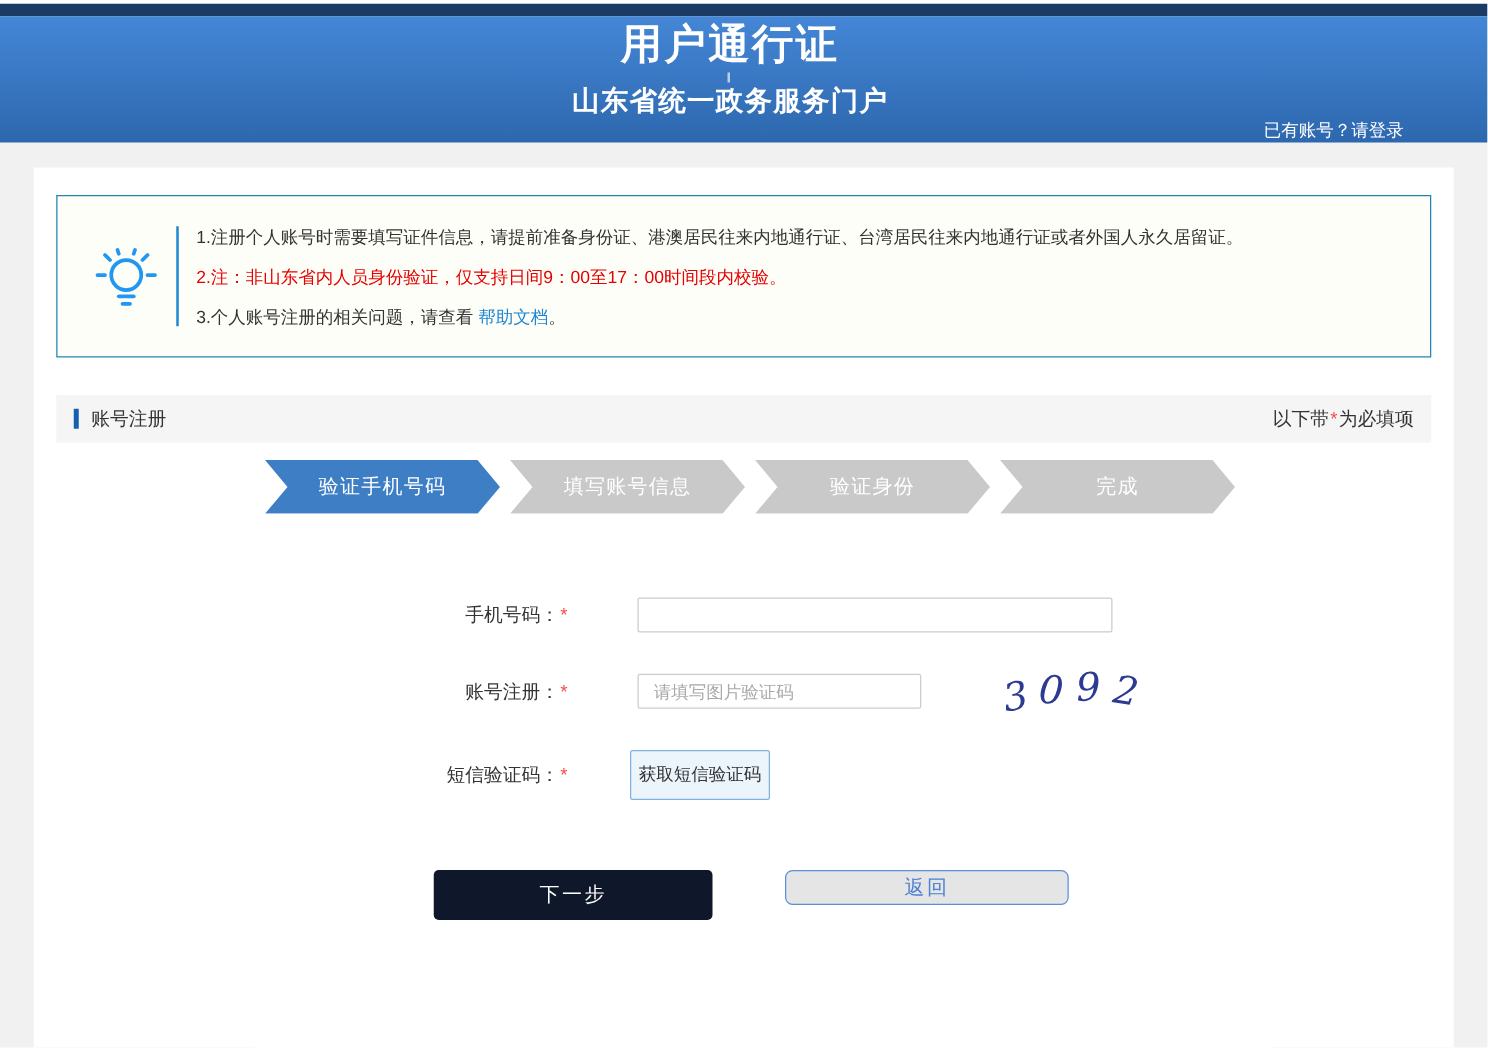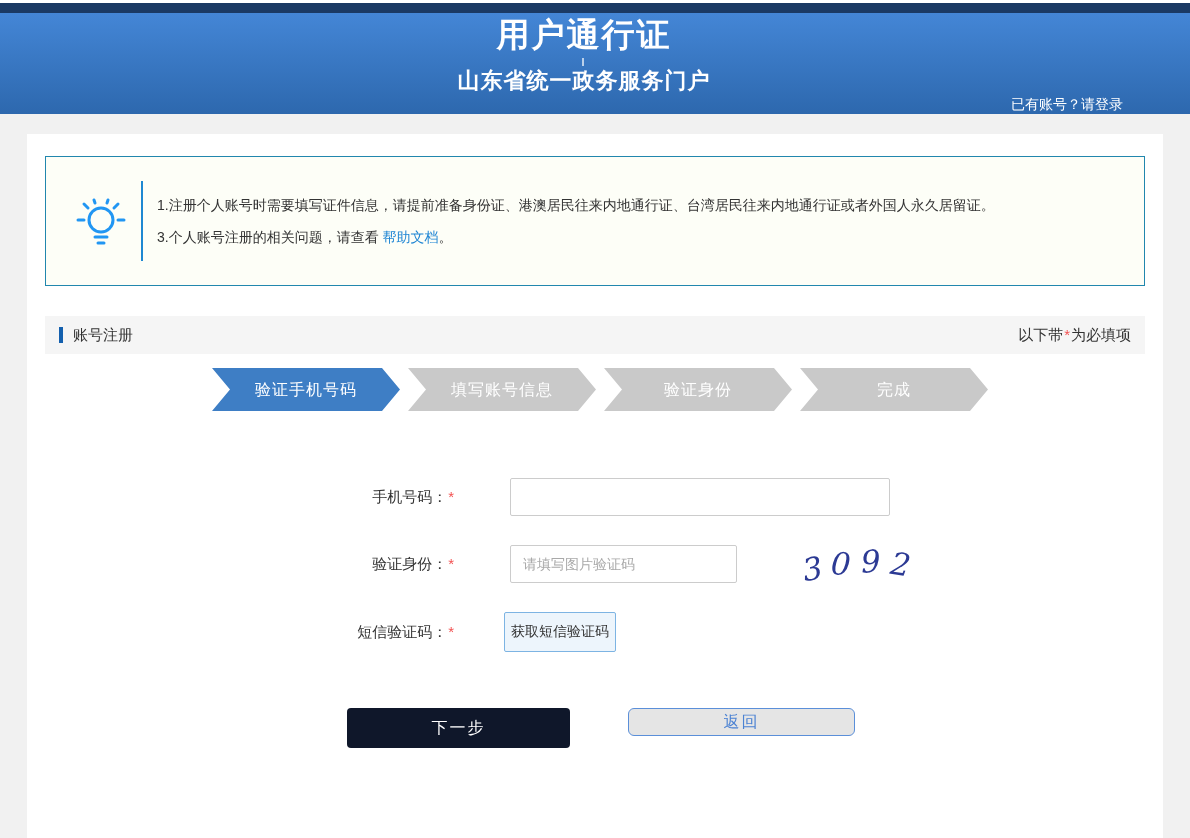--- a/index.html
+++ b/index.html
@@ -67,21 +67,21 @@
     background:#c9c9c9;margin-right:8px;
     clip-path:polygon(0 0,calc(100% - 18px) 0,100% 50%,calc(100% - 18px) 100%,0 100%,18px 50%);
   }
   .step.active{background:#3e7ec5;}
 
   
   .form{margin-top:67px;}
   .frow{display:flex;align-items:center;margin-bottom:29px;gap:40px;}
   .flabel{width:428px;text-align:right;font-size:15px;color:#333;flex:none;}
   .fin{
-    margin-left:15px;height:38px;box-sizing:border-box;
+    margin-left:15px;height:28px;box-sizing:border-box;
     border:1px solid #ccc;border-radius:2px;background:#fff;
     font-size:14px;padding:0 12px;color:#333;outline:none;
   }
   .fin::placeholder{color:#a9a9a9;}
   .w380{width:380px;}
   .w227{width:227px;}
   .w261{width:261px;}
   .captcha{
     margin-left:16px;width:136px;text-align:center;
     font-family:"DejaVu Serif","Liberation Serif",serif;
@@ -136,20 +136,21 @@
           <line x1="43" y1="27" x2="49" y2="27"></line>
           <line x1="9" y1="11" x2="13" y2="15"></line>
           <line x1="43" y1="11" x2="39" y2="15"></line>
           <line x1="19" y1="7" x2="20" y2="10"></line>
           <line x1="33" y1="7" x2="32" y2="10"></line>
         </svg>
       </div>
       <div class="v-divider"></div>
       <div class="notice-lines">
         <p class="nl1">1.注册个人账号时需要填写证件信息，请提前准备身份证、港澳居民往来内地通行证、台湾居民往来内地通行证或者外国人永久居留证。</p>
+        <p class="nl2">2.注：非山东省内人员身份验证，仅支持日间9：00至17：00时间段内校验。</p>
         <p class="nl3"><span>3.个人账号注册的相关问题，请查看 </span><a class="doc-link">帮助文档</a><span>。</span></p>
       </div>
     </div>
 
     <div class="section-row">
       <div class="section-left">
         <span class="tick"></span>
         <span>账号注册</span>
       </div>
       <div class="section-right"><span>以下带</span><span class="star">*</span><span>为必填项</span></div>
@@ -163,21 +164,21 @@
     </div>
 
     <form class="form">
 
       <div class="frow">
         <div class="flabel"><span>手机号码：</span><span class="star">*</span></div>
         <input class="fin w380" type="text" placeholder="" style="">
       </div>
 
       <div class="frow">
-        <div class="flabel"><span>验证身份：</span><span class="star">*</span></div>
+        <div class="flabel"><span>账号注册：</span><span class="star">*</span></div>
         <input class="fin w227" type="text" placeholder="请填写图片验证码" style="">
         <div class="captcha"><span style="transform: rotate(-10deg) translateY(4px);">3</span><span style="transform: rotate(4deg) translateY(0px);">0</span><span style="transform: rotate(-3deg) translateY(-3px);">9</span><span style="transform: rotate(9deg) translateY(1px);">2</span></div>
       </div>
 
       <div class="frow">
         <div class="flabel"><span>短信验证码：</span><span class="star">*</span></div>
         <button type="button" class="sms-btn">获取短信验证码</button>
       </div>
 
       <div class="btn-row">

